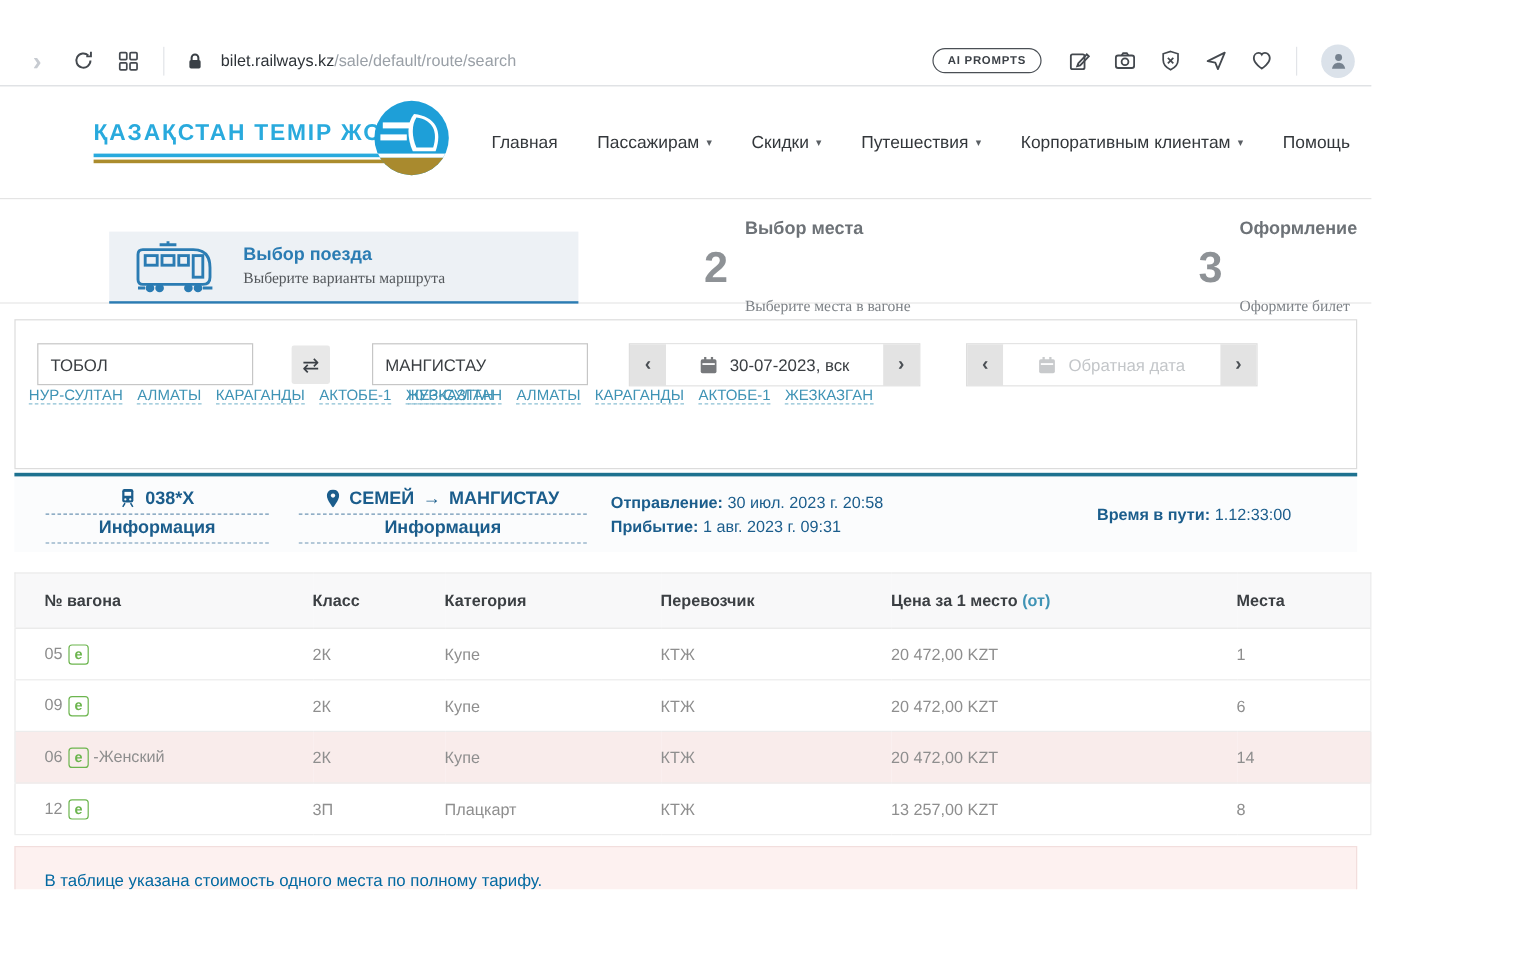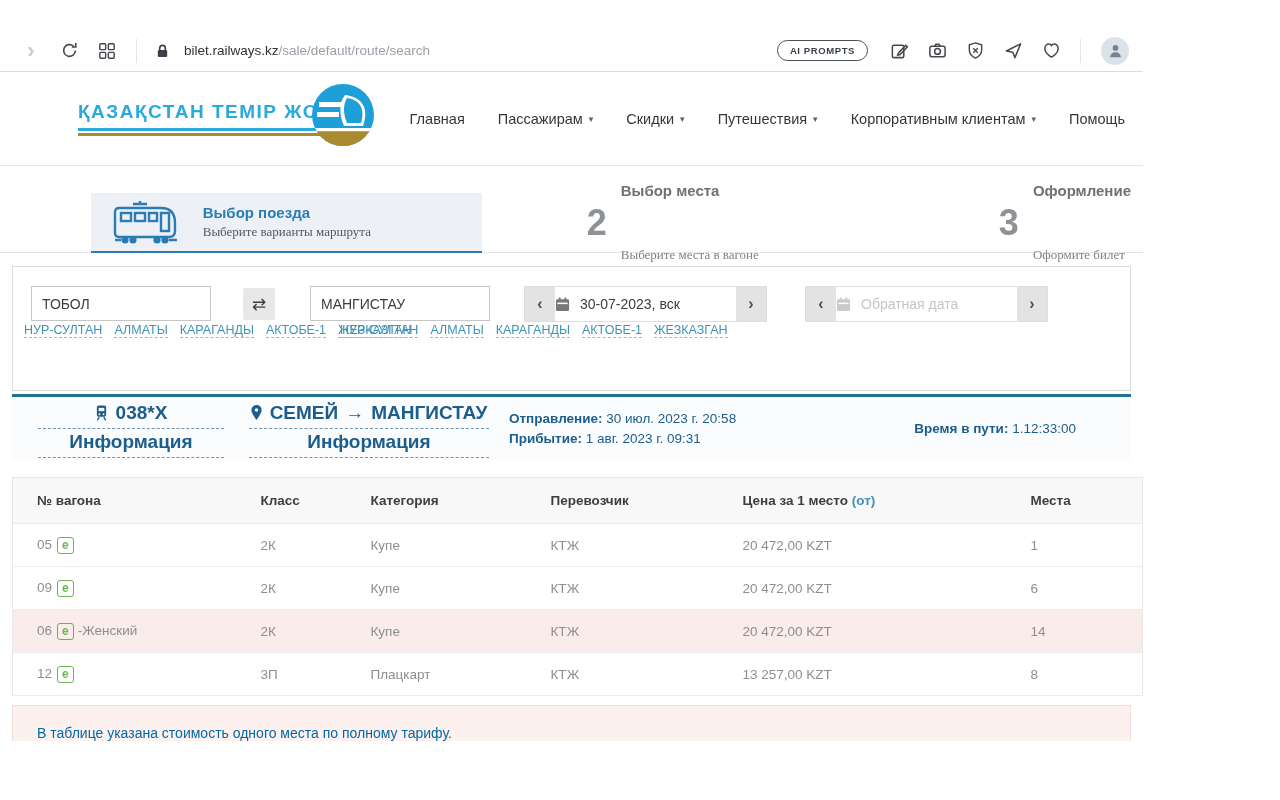--- a/index.html
+++ b/index.html
@@ -61,32 +61,32 @@
   .city-input { width:180px; height:35px; border:1px solid #c6c6c6; font-size:14px;
     color:#3a3e42; padding:0 10px; font-family:"Liberation Sans",sans-serif; background:#fff; }
   .swap-btn { width:32px; height:32px; background:#e8e8e8; border:none; margin:2px 0 0 32px;
     font-size:17px; color:#3b4046; cursor:pointer; border-radius:2px; line-height:1; }
   .to-input { margin-left:35px; }
   .date-group { display:flex; margin-left:34px; border:1px solid #dedede; height:36px; }
   .return-group { margin-left:38px; }
   .date-nav { width:30px; background:#e3e3e3; border:none; color:#4a4f54; font-size:16px;
     font-weight:700; cursor:pointer; }
   .date-mid { width:181px; background:#fff; display:flex; align-items:center;
-    justify-content:flex-start; font-size:14px; color:#3a3e42; cursor:pointer; }
+    justify-content:center; font-size:14px; color:#3a3e42; cursor:pointer; }
   .date-mid .cal { margin-right:10px; display:inline-flex; }
   .placeholder { color:#c3c6c9; }
   .quick-links { position:absolute; top:52px; width:244px; text-align:center; line-height:20px; }
   .ql-from { left:5px; } .ql-to { left:321px; }
   .ql-link { font-size:12.5px; color:#3f93b5; border-bottom:1px dashed #8cc0d4;
     margin:0 6px; cursor:pointer; white-space:nowrap; }
 
   
   .train-info { margin:3px 12px 0 12px; border-top:3px solid #1e7290; background:#fbfcfd;
     height:66px; display:flex; align-items:center; color:#1b5d8c; }
-  .ti-linkblock { font-size:19px; font-weight:700; cursor:pointer; }
+  .ti-linkblock { font-size:15px; font-weight:700; cursor:pointer; }
   .ti-row { border-bottom:1px dashed #6d94b4; padding:2px 0 4px 0; display:flex;
     align-items:center; justify-content:center; }
   .ti-b1 { width:186px; margin-left:26px; }
   .ti-b2 { width:240px; margin-left:25px; }
   .ti-ic { margin-right:8px; display:inline-flex; }
   .route-arrow { margin:0 7px; font-weight:700; }
   .ti-times { margin-left:20px; font-size:13.5px; line-height:20px; }
   .ti-lab { font-weight:700; }
   .ti-duration { margin-left:auto; margin-right:55px; font-size:13.5px; }
 

